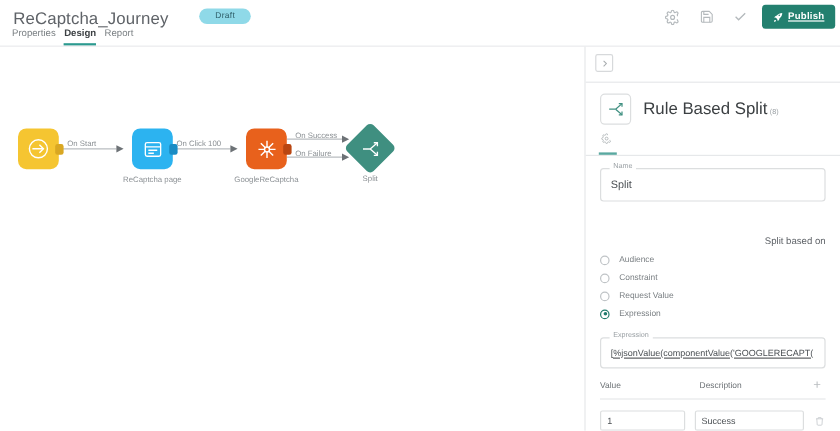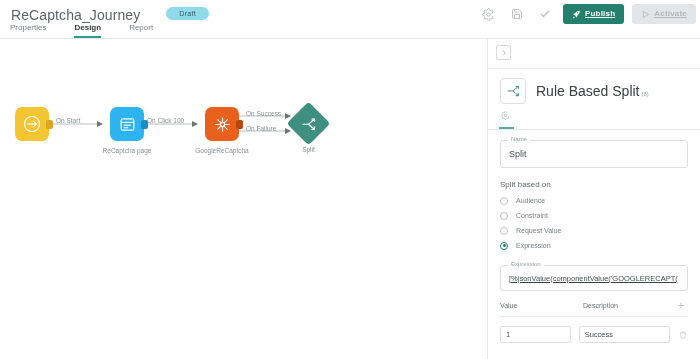--- a/index.html
+++ b/index.html
@@ -14,21 +14,21 @@
   #app { position: relative; width: 700px; height: 359px; background:#fff; }
 
   
   .topbar { position:absolute; left:0; top:0; width:700px; height:39px; background:#fff; }
   .title-row { position:absolute; left:11px; top:7px; display:flex; align-items:flex-start; gap:26px; }
   .journey-title { font-size:14px; color:#5f6368; letter-spacing:.1px; }
   .draft-badge {
     background:#8fd9e8; color:#2d5c66; font-size:7px; letter-spacing:.3px;
     padding:3px 13px; border-radius:9px; line-height:1;
   }
-  .tabs { position:absolute; left:10px; top:23px; display:flex; gap:28px;justify-content:center; }
+  .tabs { position:absolute; left:10px; top:23px; display:flex; gap:7px;justify-content:center; }
   .tab { font-size:8px; color:#7b8084; padding-bottom:4px; cursor:pointer; white-space:nowrap; }
   .tab.active { color:#3c4043; font-weight:bold; border-bottom:2px solid #2c9a8f; }
   .topbar-sep { position:absolute; left:0; top:38px; width:700px; height:1px; background:#e6e8ea; }
 
   
   .actions { position:absolute; right:4px; top:4px; display:flex; align-items:center; gap:8px; }
   .icon-btn {
     width:20px; height:20px; display:flex; align-items:center; justify-content:center;
     cursor:pointer; background:transparent; border:none; padding:0;
   }
@@ -114,21 +114,21 @@
   .field {
     position:relative; border:1px solid #dcdedf; border-radius:3px;
     height:28px; padding:0 8px; display:flex; align-items:center; background:#fff;
   }
   .field-legend {
     position:absolute; top:-5px; left:7px; background:#fff; padding:0 3px;
     font-size:6px; color:#9aa0a4;
   }
   .field-value { font-size:9px; color:#4a4f53; white-space:nowrap; overflow:hidden; }
 
-  .section-title { font-size:8px; color:#5f6368; margin:12px 0 4px 0; }
+  .section-title { font-size:8px; color:#5f6368; margin:28px 0 4px 0;text-align:right; }
 
   .radio-row { display:flex; align-items:center; gap:8px; height:15px; }
   .radio {
     width:8px; height:8px; border-radius:50%; border:1px solid #bfc3c6; background:#fff;
     flex:none; position:relative; cursor:pointer;
   }
   .radio.checked { border-color:#1f7a6c; }
   .radio.checked::after {
     content:''; position:absolute; left:1.5px; top:1.5px;
     width:3px; height:3px; border-radius:50%; background:#1f7a6c;
@@ -196,28 +196,20 @@
       </button>
       <button class="btn btn-publish">
         <span style="display:flex;">
           <svg width="9" height="9" viewBox="0 0 24 24" fill="#ffffff">
             <path d="M21 2c-5 0-9 2-12 6l-3.5 1.2L3 12l4 1 3 3 1 4 2.8-2.5L15 14c4-3 6-7 6-12zm-5.5 6.5a1.6 1.6 0 1 1-2.3-2.3 1.6 1.6 0 0 1 2.3 2.3z"></path>
             <path d="M4 18c-1 1-1.3 4-1.3 4s3-.3 4-1.3c.6-.6.6-1.6 0-2.2-.6-.6-2.1-1.1-2.7-.5z"></path>
           </svg>
         </span>
         <span>Publish</span>
       </button>
-      <button class="btn btn-activate">
-        <span style="display:flex;">
-          <svg width="9" height="9" viewBox="0 0 24 24" fill="none" stroke="#b3b7ba" stroke-width="2">
-            <polygon points="6 4 20 12 6 20 6 4"></polygon>
-          </svg>
-        </span>
-        <span>Activate</span>
-      </button>
     </div>
 
     <div class="topbar-sep"></div>
   </div>
 
   <div class="canvas">
     <div class="flow">
 
       <svg width="487" height="320" style="position:absolute;left:0;top:0;">
 

